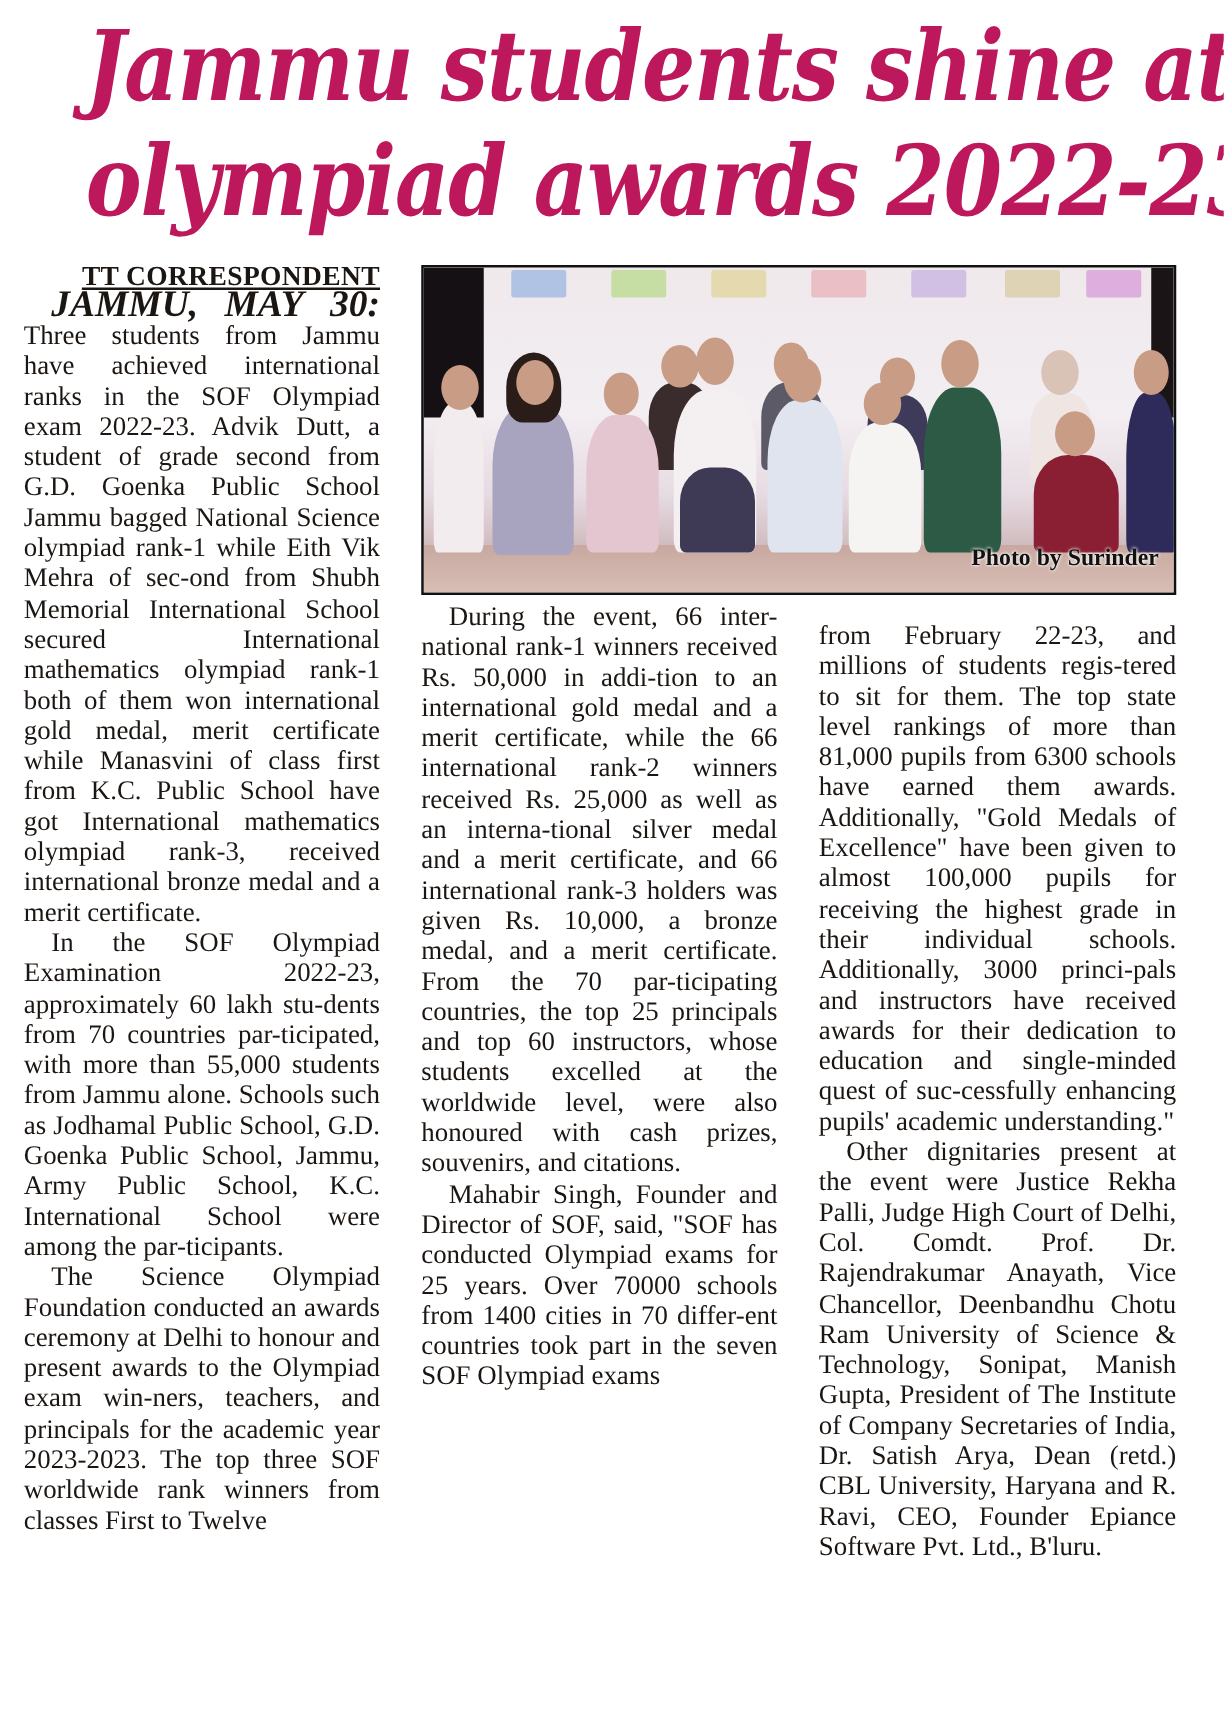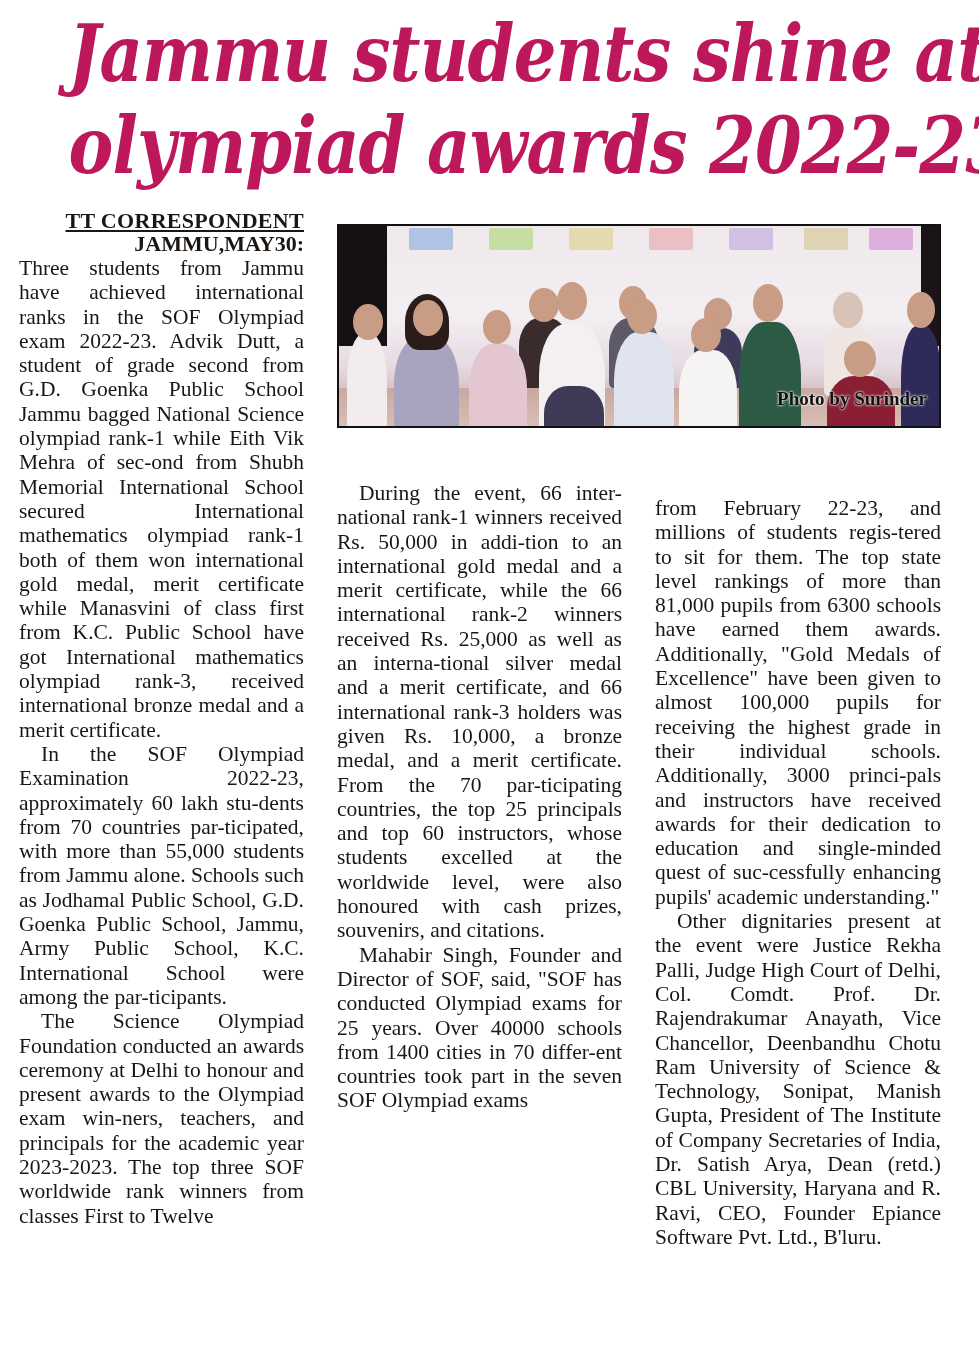--- a/index.html
+++ b/index.html
@@ -25,25 +25,26 @@
   .col p.indent { text-indent: 22px; }
   .col1 { left: 19px; top: 210px; width: 285px; }
   .col2 { left: 337px; top: 481px; width: 285px; }
   .col3 { left: 655px; top: 496px; width: 286px; }
   .byline {
     display: block; text-align: right; font-weight: bold; font-size: 22px; line-height: 22px;
     text-decoration: underline; text-decoration-thickness: 2px; text-underline-offset: 2px;
     letter-spacing: 0.3px;
   }
   .dateline {
-    display: flex; justify-content: flex-end; font-weight: bold; font-size: 22px; line-height: 24px;
+    display: flex; justify-content: space-between; font-weight: bold; font-size: 30px; line-height: 24px;
     padding-left: 22px;
+    font-style: italic;
   }
   .photo {
-    position: absolute; left: 337px; top: 224px; width: 604px; height: 204px;
+    position: absolute; left: 337px; top: 212px; width: 604px; height: 264px;
     border: 2px solid #111; box-sizing: border-box; overflow: hidden;
     background: linear-gradient(180deg, #efe9ec 0%, #f3eef2 45%, #e6dbe2 70%, #cdb7b9 88%, #bfa49e 100%);
   }
   .photo .curtain-left { position: absolute; left: 0; top: 0; width: 48px; height: 120px; background: #151013; }
   .photo .curtain-right { position: absolute; right: 0; top: 0; width: 18px; height: 120px; background: #1a1417; }
   .photo .banner { position: absolute; top: 2px; height: 22px; width: 44px; border-radius: 2px; opacity: 0.75; }
   .photo .fig { position: absolute; border-radius: 40% 40% 8% 8%; }
   .photo .head { position: absolute; border-radius: 50%; background: #c99c86; }
   .photo .hair { position: absolute; border-radius: 50% 50% 30% 30%; background: #2a1d19; }
   .photo .floor { position: absolute; left: 0; bottom: 0; width: 100%; height: 38px; background: linear-gradient(180deg, #c8a8a0, #d8beb4); }
@@ -111,19 +112,19 @@
   <div class="head" style="left:414px;top:58px;width:30px;height:38px;"></div>
   <div class="fig" style="left:488px;top:150px;width:68px;height:78px;background:#8a1f34;"></div>
   <div class="head" style="left:505px;top:115px;width:32px;height:36px;"></div>
   <div class="fig" style="left:562px;top:100px;width:40px;height:128px;background:#2e2a5a;"></div>
   <div class="head" style="left:568px;top:66px;width:28px;height:36px;"></div>
   <figcaption class="photo-credit">Photo by Surinder</figcaption>
 </figure>
 
 <div class="col col2">
   <p class="indent">During the event, 66 inter-national rank-1 winners received Rs. 50,000 in addi-tion to an international gold medal and a merit certificate, while the 66 international rank-2 winners received Rs. 25,000 as well as an interna-tional silver medal and a merit certificate, and 66 international rank-3 holders was given Rs. 10,000, a bronze medal, and a merit certificate. From the 70 par-ticipating countries, the top 25 principals and top 60 instructors, whose students excelled at the worldwide level, were also honoured with cash prizes, souvenirs, and citations.</p>
-  <p class="indent">Mahabir Singh, Founder and Director of SOF, said, "SOF has conducted Olympiad exams for 25 years. Over 40000 schools from 1400 cities in 70 differ-ent countries took part in the seven SOF Olympiad exams</p>
+  <p class="indent">Mahabir Singh, Founder and Director of SOF, said, "SOF has conducted Olympiad exams for 25 years. Over 70000 schools from 1400 cities in 70 differ-ent countries took part in the seven SOF Olympiad exams</p>
 </div>
 
 <div class="col col3">
   <p>from February 22-23, and millions of students regis-tered to sit for them. The top state level rankings of more than 81,000 pupils from 6300 schools have earned them awards. Additionally, "Gold Medals of Excellence" have been given to almost 100,000 pupils for receiving the highest grade in their individual schools. Additionally, 3000 princi-pals and instructors have received awards for their dedication to education and single-minded quest of suc-cessfully enhancing pupils' academic understanding."</p>
   <p class="indent">Other dignitaries present at the event were Justice Rekha Palli, Judge High Court of Delhi, Col. Comdt. Prof. Dr. Rajendrakumar Anayath, Vice Chancellor, Deenbandhu Chotu Ram University of Science &amp; Technology, Sonipat, Manish Gupta, President of The Institute of Company Secretaries of India, Dr. Satish Arya, Dean (retd.) CBL University, Haryana and R. Ravi, CEO, Founder Epiance Software Pvt. Ltd., B'luru.</p>
 </div>
 
 </body></html>

